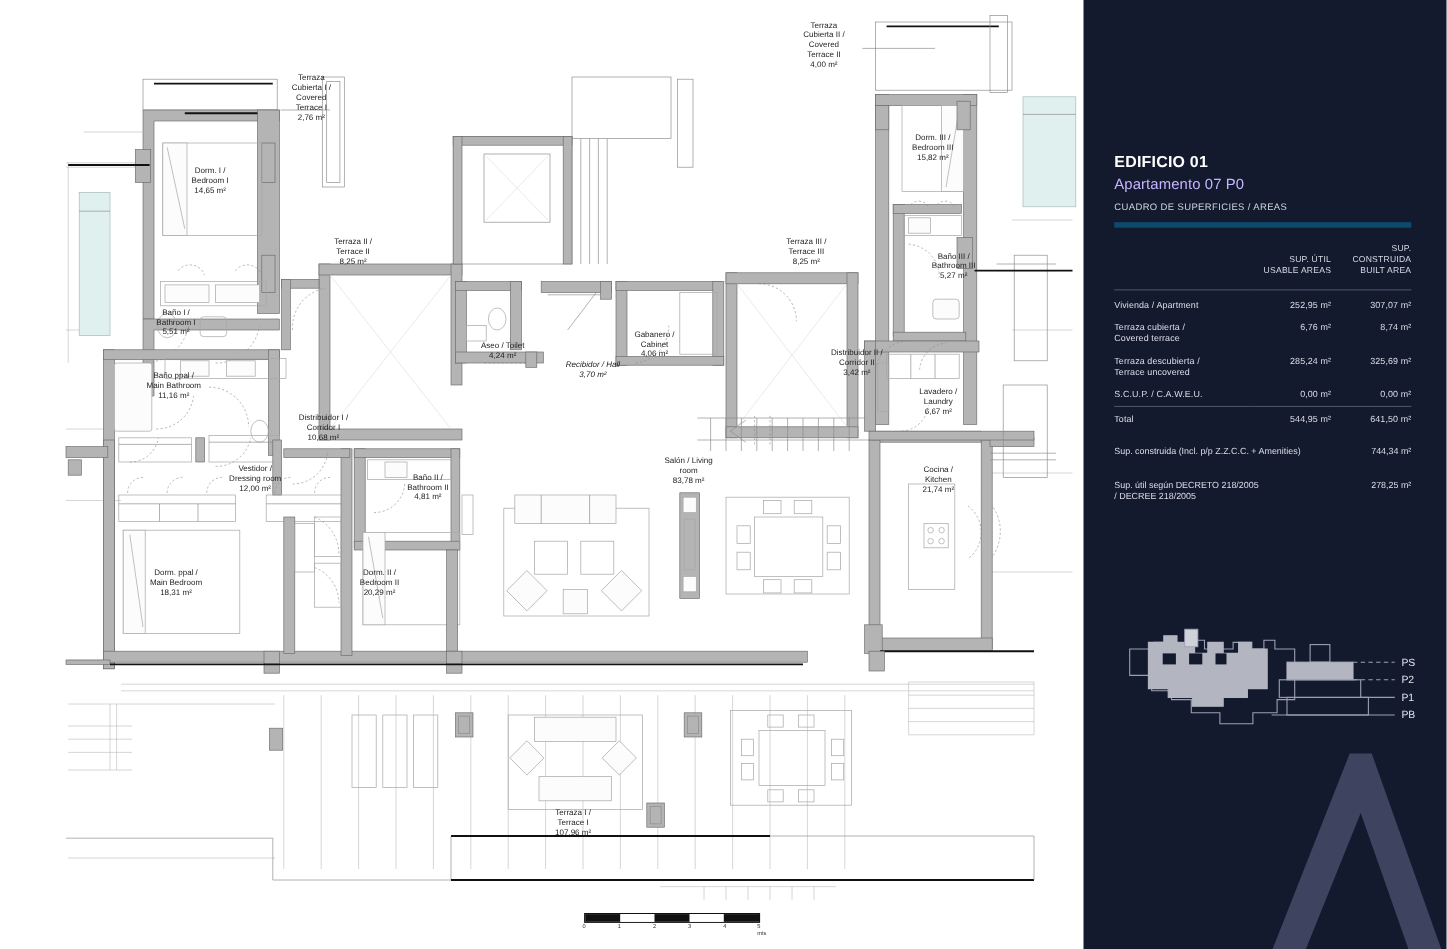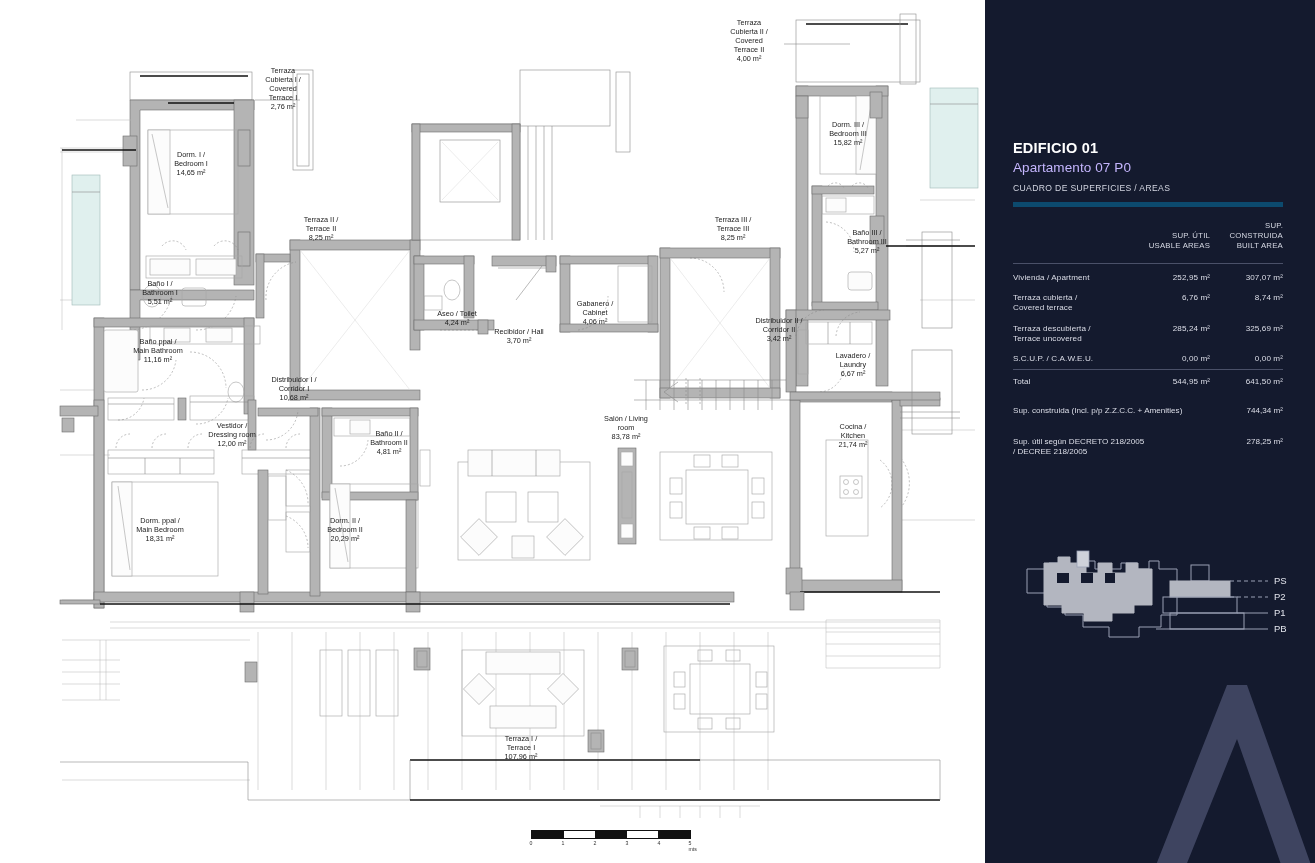--- a/index.html
+++ b/index.html
@@ -93,21 +93,21 @@
 
   .extra { margin-top: 14px; }
   .extra .row {
     display: flex; align-items: flex-start; justify-content: space-between;
     font-size: 8.1px; color: #dcdee8; line-height: 10.2px; margin-bottom: 20px;
   }
   .extra .row .txt { max-width: 200px; }
   .extra .row .num { white-space: nowrap; }
 
   
-  .diagrams { position: absolute; left: 28px; top: 545px; width: 280px; z-index: 2; }
+  .diagrams { position: absolute; left: 28px; top: 566px; width: 280px; z-index: 2; }
 
   
   .watermark {
     position: absolute; right: -10px; bottom: -30px;
     z-index: 1; opacity: 1;
   }
 </style>
 </head>
 <body>
 
@@ -544,21 +544,21 @@
 Corridor I
 10,68 m²</div>
   <div class="lbl" style="left:286px; top:215px; width:70px;">Terraza II /
 Terrace II
 8,25 m²</div>
   <div class="lbl" style="left:698px; top:215px; width:70px;">Terraza III /
 Terrace III
 8,25 m²</div>
   <div class="lbl" style="left:424px; top:309px; width:66px;">Aseo / Toilet
 4,24 m²</div>
-  <div class="lbl" style="left:478px; top:327px; width:82px;">Recibidor / Hall
+  <div class="lbl" style="left:498px; top:327px; width:82px;font-style:italic;">Recibidor / Hall
 3,70 m²</div>
   <div class="lbl" style="left:559px; top:299px; width:72px;">Gabanero /
 Cabinet
 4,06 m²</div>
   <div class="lbl" style="left:351px; top:429px; width:76px;">Baño II /
 Bathroom II
 4,81 m²</div>
   <div class="lbl" style="left:306px; top:516px; width:78px;">Dorm. II /
 Bedroom II
 20,29 m²</div>

